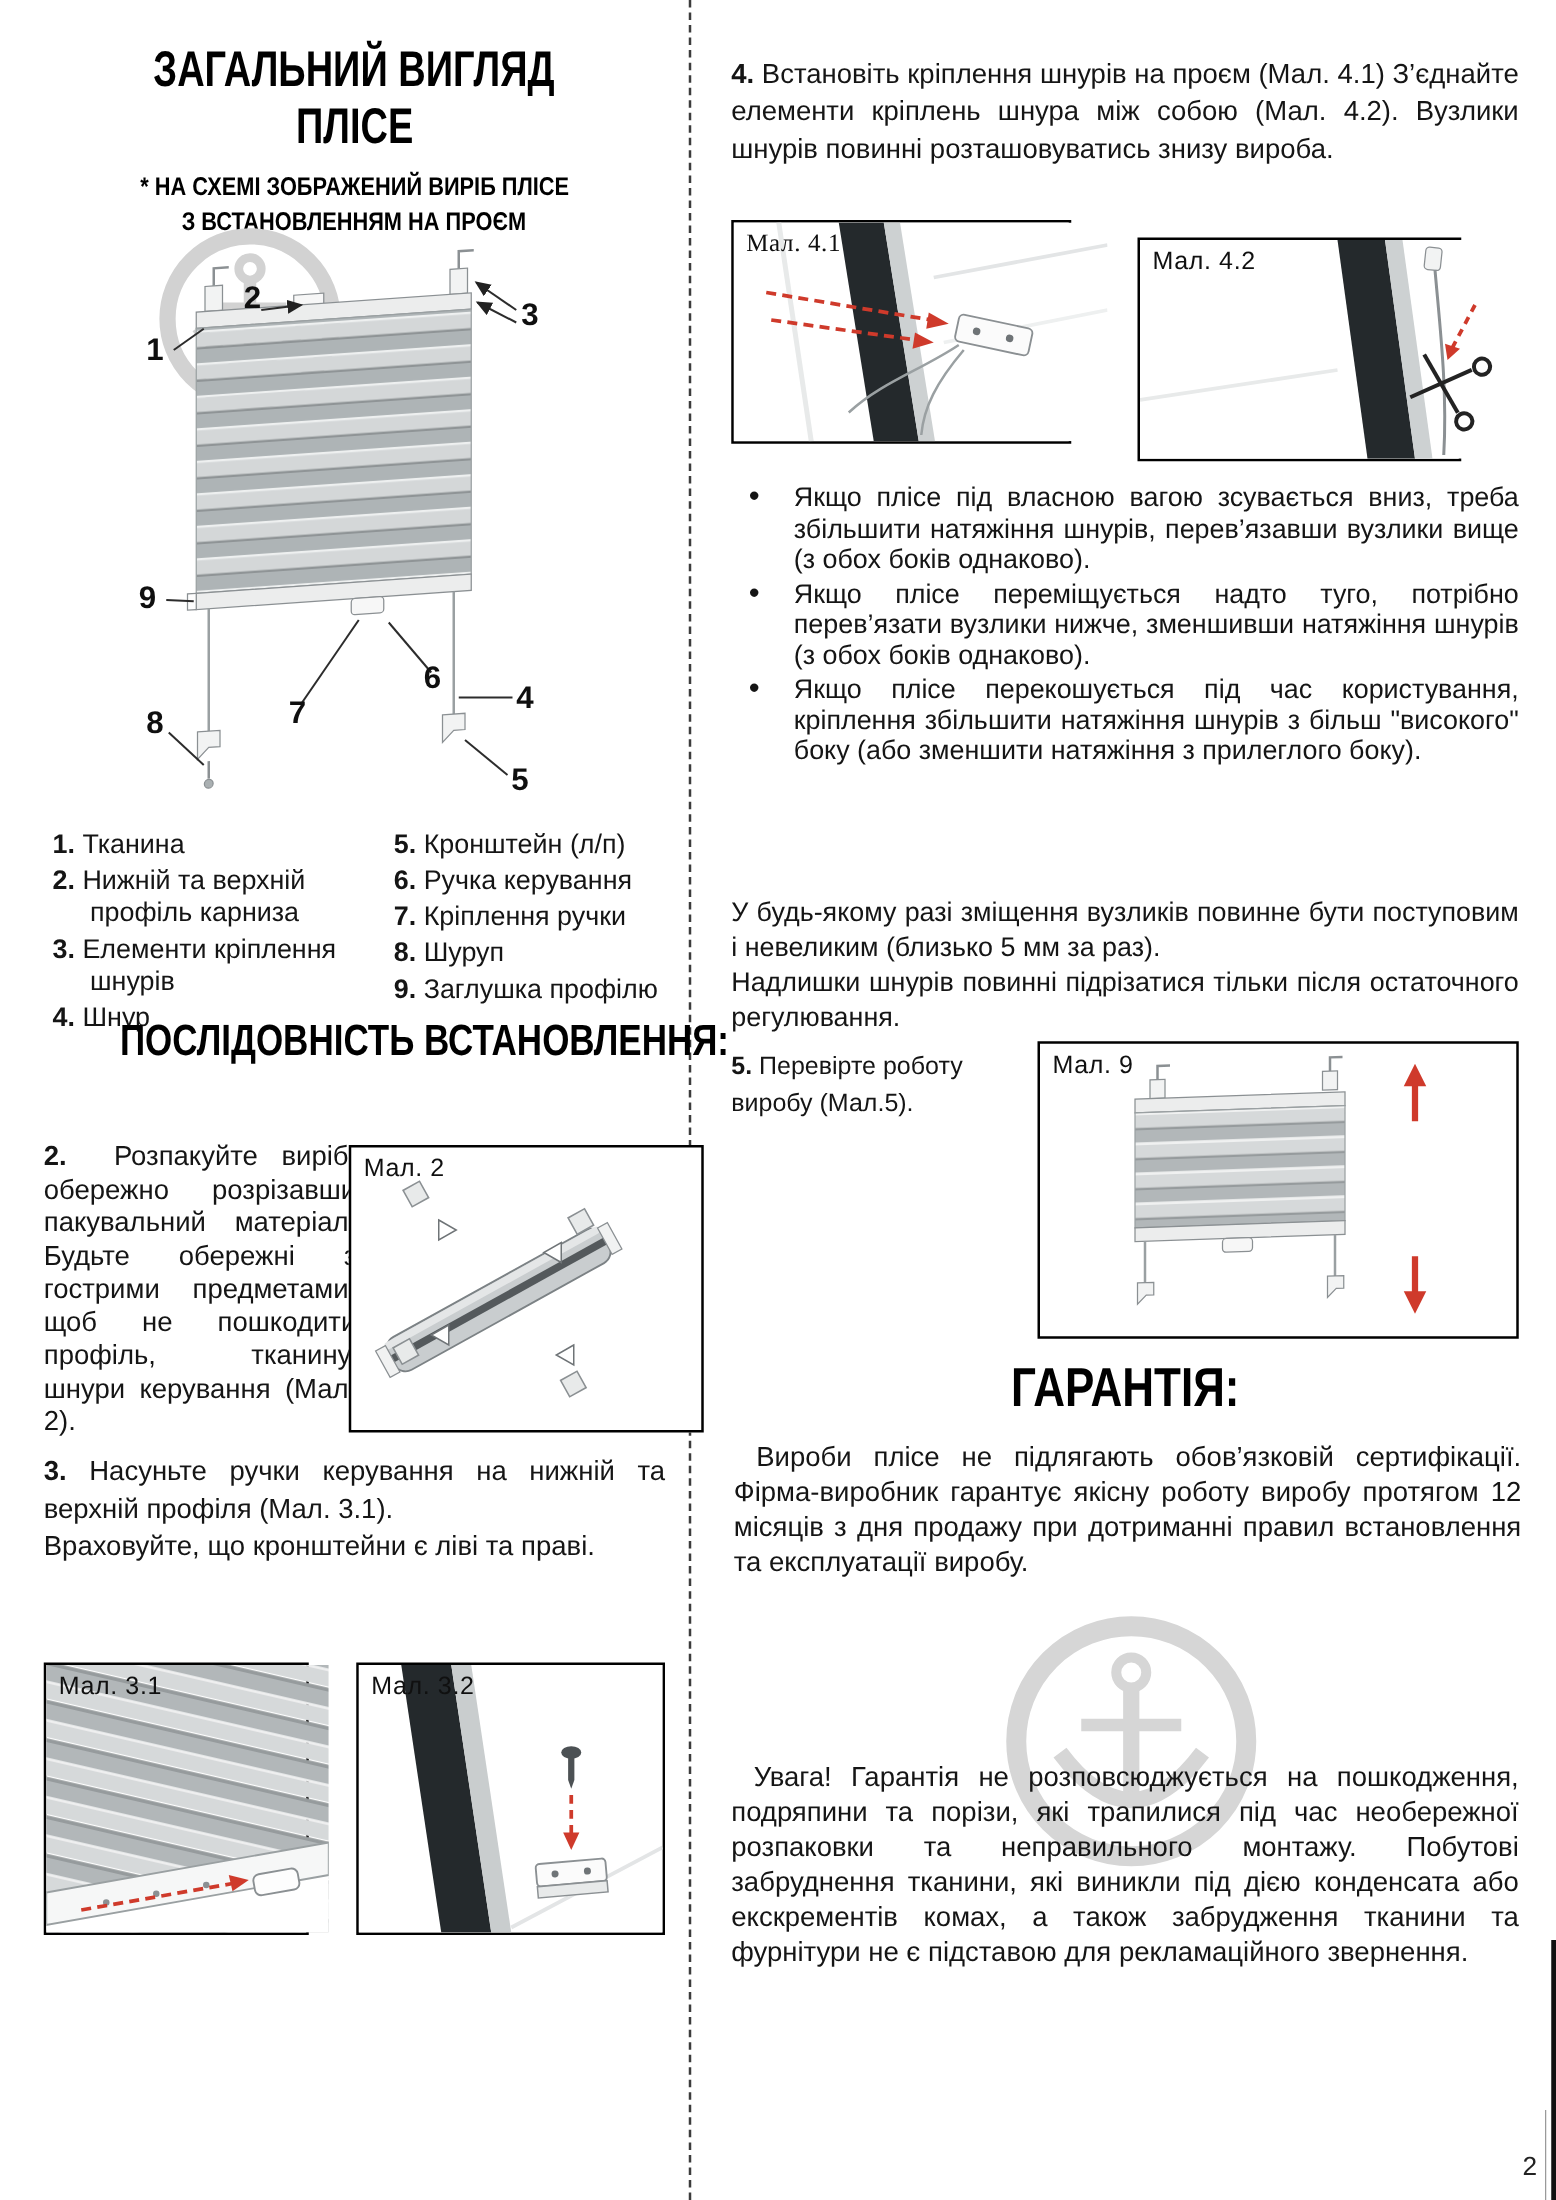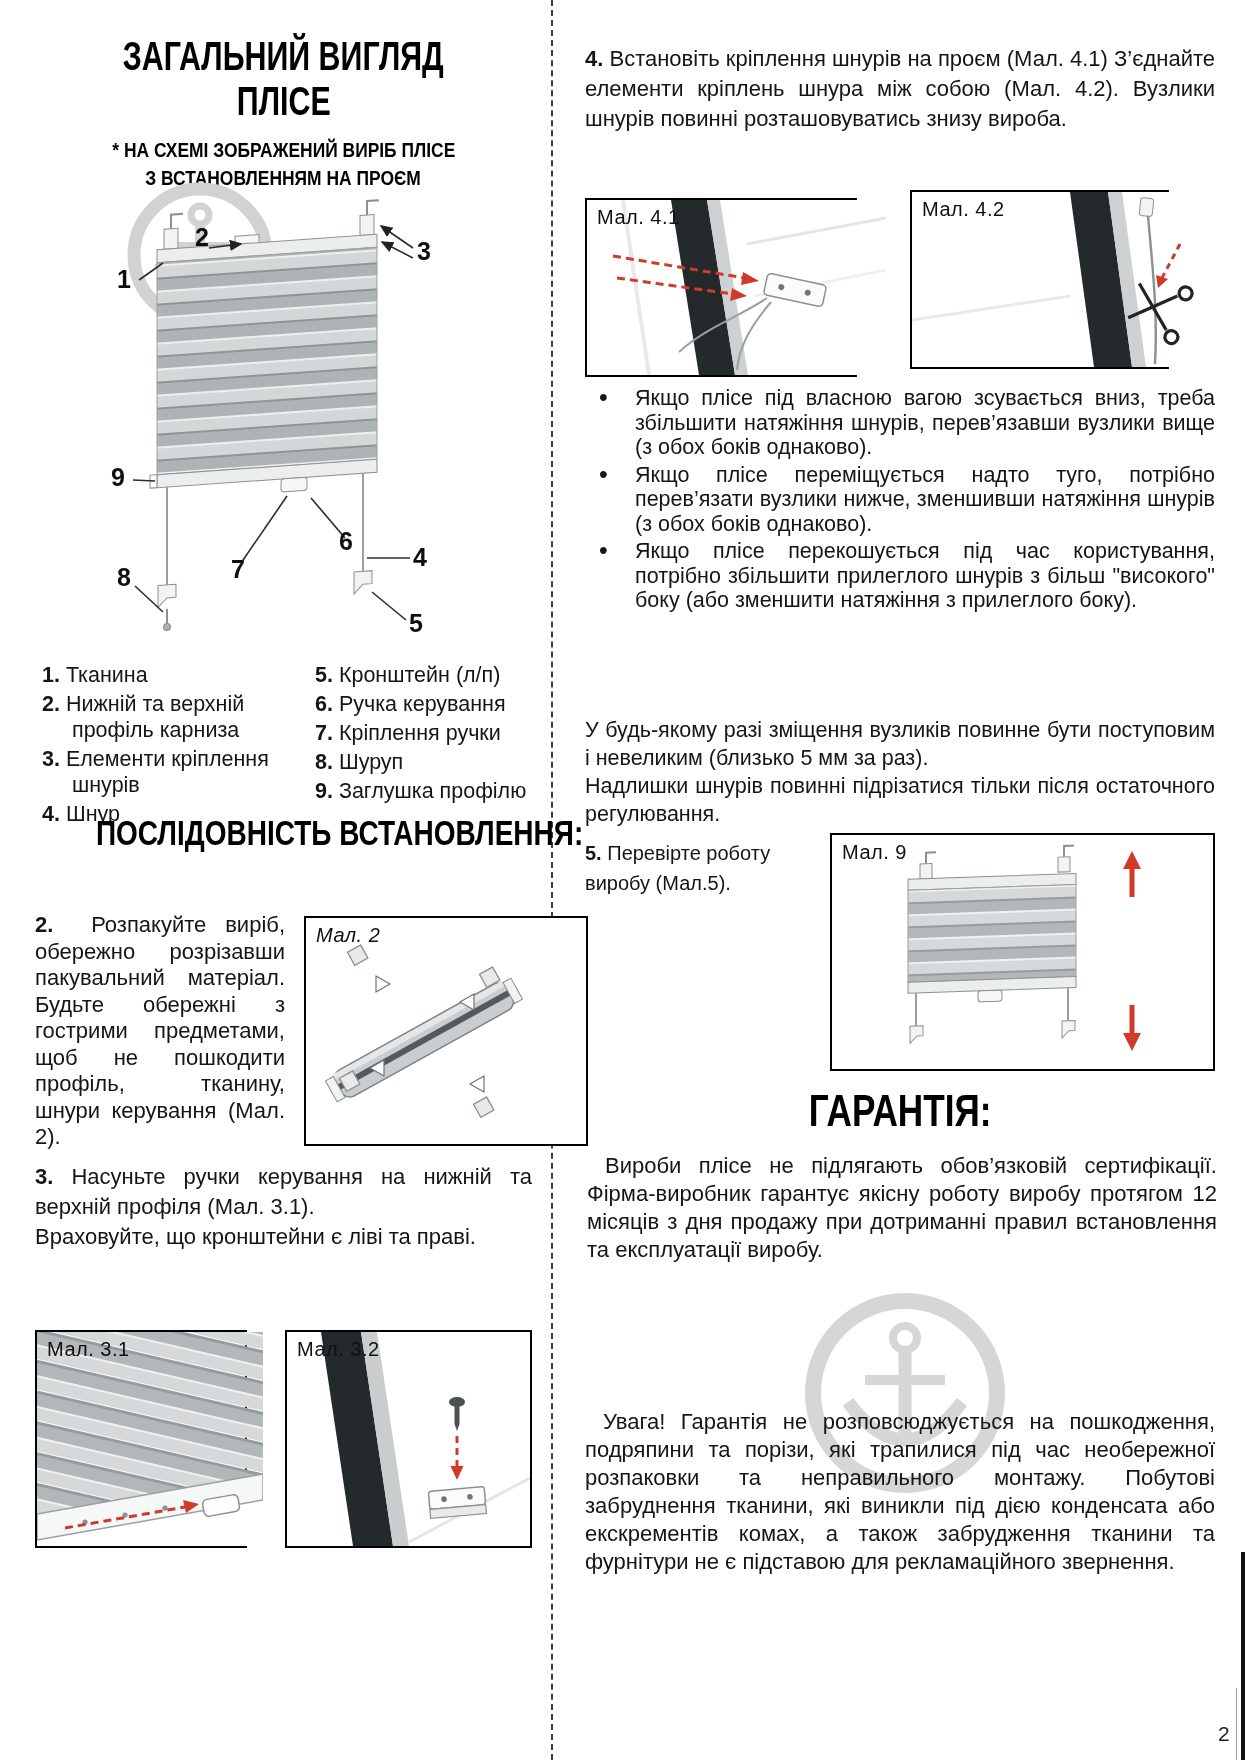--- a/index.html
+++ b/index.html
@@ -127,21 +127,21 @@
 
   <div class="abs center" style="left:35px; top:813px; width:497px;">
     <span class="h2span">ПОСЛІДОВНІСТЬ ВСТАНОВЛЕННЯ:</span>
   </div>
 
   <div class="abs body-sm" style="left:35px; top:912px; width:250px;">
     <span class="num">2.</span>&nbsp;
     <span>Розпакуйте виріб, обережно розрізавши пакувальний матеріал. Будьте обережні з гострими предметами, щоб не пошкодити профіль, тканину, шнури керування (Мал. 2).</span>
   </div>
 
-  <div class="fig" style="left:304px; top:916px; width:284px; height:230px;font-style:italic;">
+  <div class="fig" style="left:279px; top:916px; width:284px; height:230px;">
     <div class="figlabel">Мал. 2</div>
     <svg width="236" height="226" viewBox="0 0 236 226">
       <g transform="translate(118,122) rotate(-29)">
         <rect x="-98" y="-15" width="196" height="30" rx="10" fill="#c9cdcf" stroke="#7c8285" stroke-width="1.5"></rect>
         <rect x="-98" y="-14" width="196" height="6" rx="3" fill="#e4e6e7"></rect>
         <rect x="-98" y="-3" width="196" height="6" fill="#54595c"></rect>
         <rect x="-106" y="-12" width="9" height="24" fill="#f1f2f2" stroke="#8b9093"></rect>
         <rect x="97" y="-12" width="9" height="24" fill="#f1f2f2" stroke="#8b9093"></rect>
       </g>
       <g fill="#e8eaea" stroke="#8b9093" stroke-width="1.3">
@@ -208,21 +208,21 @@
         <circle cx="13" cy="0" r="2.8" fill="#6f7477"></circle>
       </g>
     </svg>
   </div>
 
   <div class="abs body" style="left:585px; top:44px; width:630px;">
     <span class="num">4.</span>
     <span>Встановіть кріплення шнурів на проєм (Мал. 4.1) З’єднайте елементи кріплень шнура між собою (Мал. 4.2). Вузлики шнурів повинні розташовуватись знизу вироба.</span>
   </div>
 
-  <div class="fig" style="left:585px; top:198px; width:272px; height:179px;">
+  <div class="fig" style="left:585px; top:176px; width:272px; height:179px;font-family:Liberation Serif, serif;">
     <div class="figlabel">Мал. 4.1</div>
     <svg width="299" height="175" viewBox="0 0 299 175">
       <rect width="299" height="175" fill="#ffffff"></rect>
       <line x1="36" y1="0" x2="62" y2="175" stroke="#e8eaea" stroke-width="4"></line>
       <polygon points="84,0 120,0 148,175 112,175" fill="#24292c"></polygon>
       <polygon points="120,0 133,0 161,175 148,175" fill="#cdd1d2"></polygon>
       <line x1="160" y1="44" x2="299" y2="18" stroke="#e3e5e6" stroke-width="3"></line>
       <line x1="168" y1="96" x2="299" y2="70" stroke="#eef0f0" stroke-width="3"></line>
       <g transform="translate(208,90) rotate(12)">
         <rect x="-30" y="-11" width="60" height="22" rx="4" fill="#fbfbfb" stroke="#8b9093" stroke-width="1.5"></rect>
@@ -254,21 +254,21 @@
         <line x1="-24" y1="16" x2="16" y2="-20"></line>
         <circle cx="23" cy="21" r="6.5"></circle>
         <circle cx="23" cy="-25" r="6.5"></circle>
       </g>
     </svg>
   </div>
 
   <div class="abs" style="left:585px; top:386px; width:630px;">
     <div class="bullet">Якщо плісе під власною вагою зсувається вниз, треба збільшити натяжіння шнурів, перев’язавши вузлики вище (з обох боків однаково).</div>
     <div class="bullet">Якщо плісе переміщується надто туго, потрібно перев’язати вузлики нижче, зменшивши натяжіння шнурів (з обох боків однаково).</div>
-    <div class="bullet">Якщо плісе перекошується під час користування, потрібно збільшити прилеглого шнурів з більш "високого" боку (або зменшити натяжіння з прилеглого боку).</div>
+    <div class="bullet">Якщо плісе перекошується під час користування, кріплення збільшити натяжіння шнурів з більш "високого" боку (або зменшити натяжіння з прилеглого боку).</div>
   </div>
 
   <div class="abs" style="left:585px; top:716px; width:630px;">
     <div class="note">У будь-якому разі зміщення вузликів повинне бути поступовим і невеликим (близько 5 мм за раз).</div>
     <div class="note">Надлишки шнурів повинні підрізатися тільки після остаточного регулювання.</div>
   </div>
 
   <div class="abs" style="left:585px; top:838px; width:240px; font-size:20px; line-height:30px;">
     <span class="num">5.</span>
     <span>Перевірте роботу виробу (Мал.5).</span>

